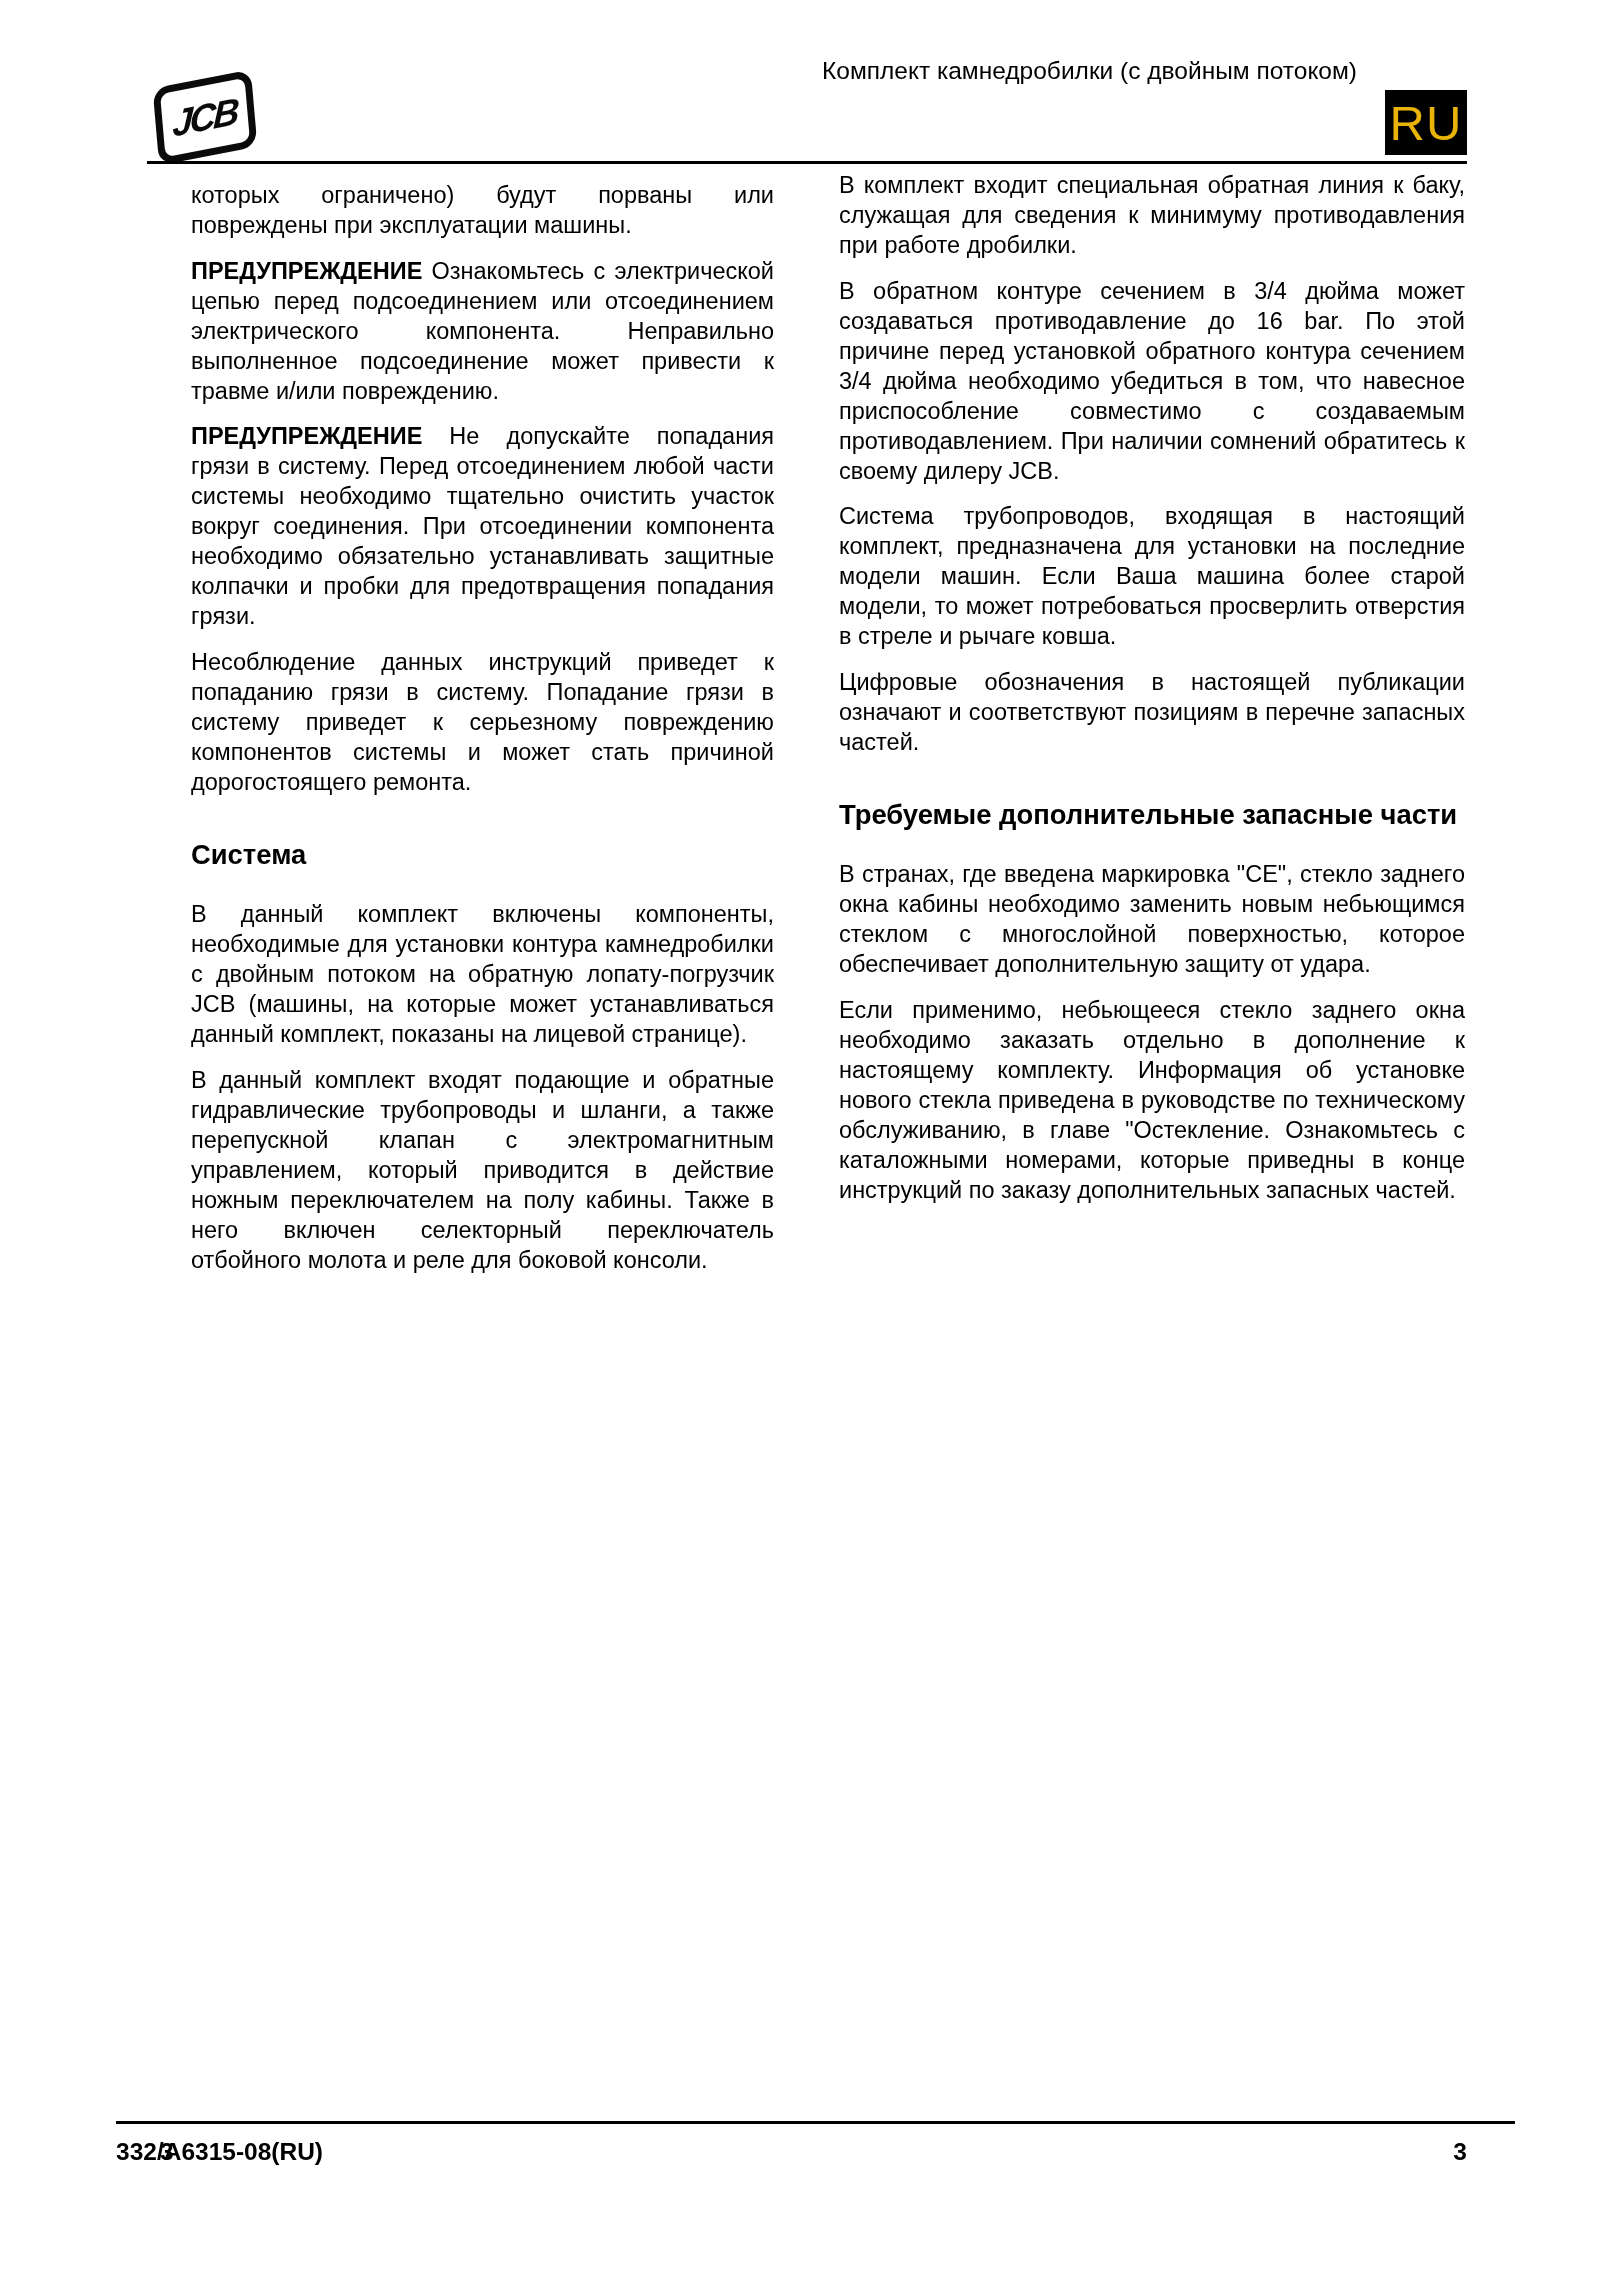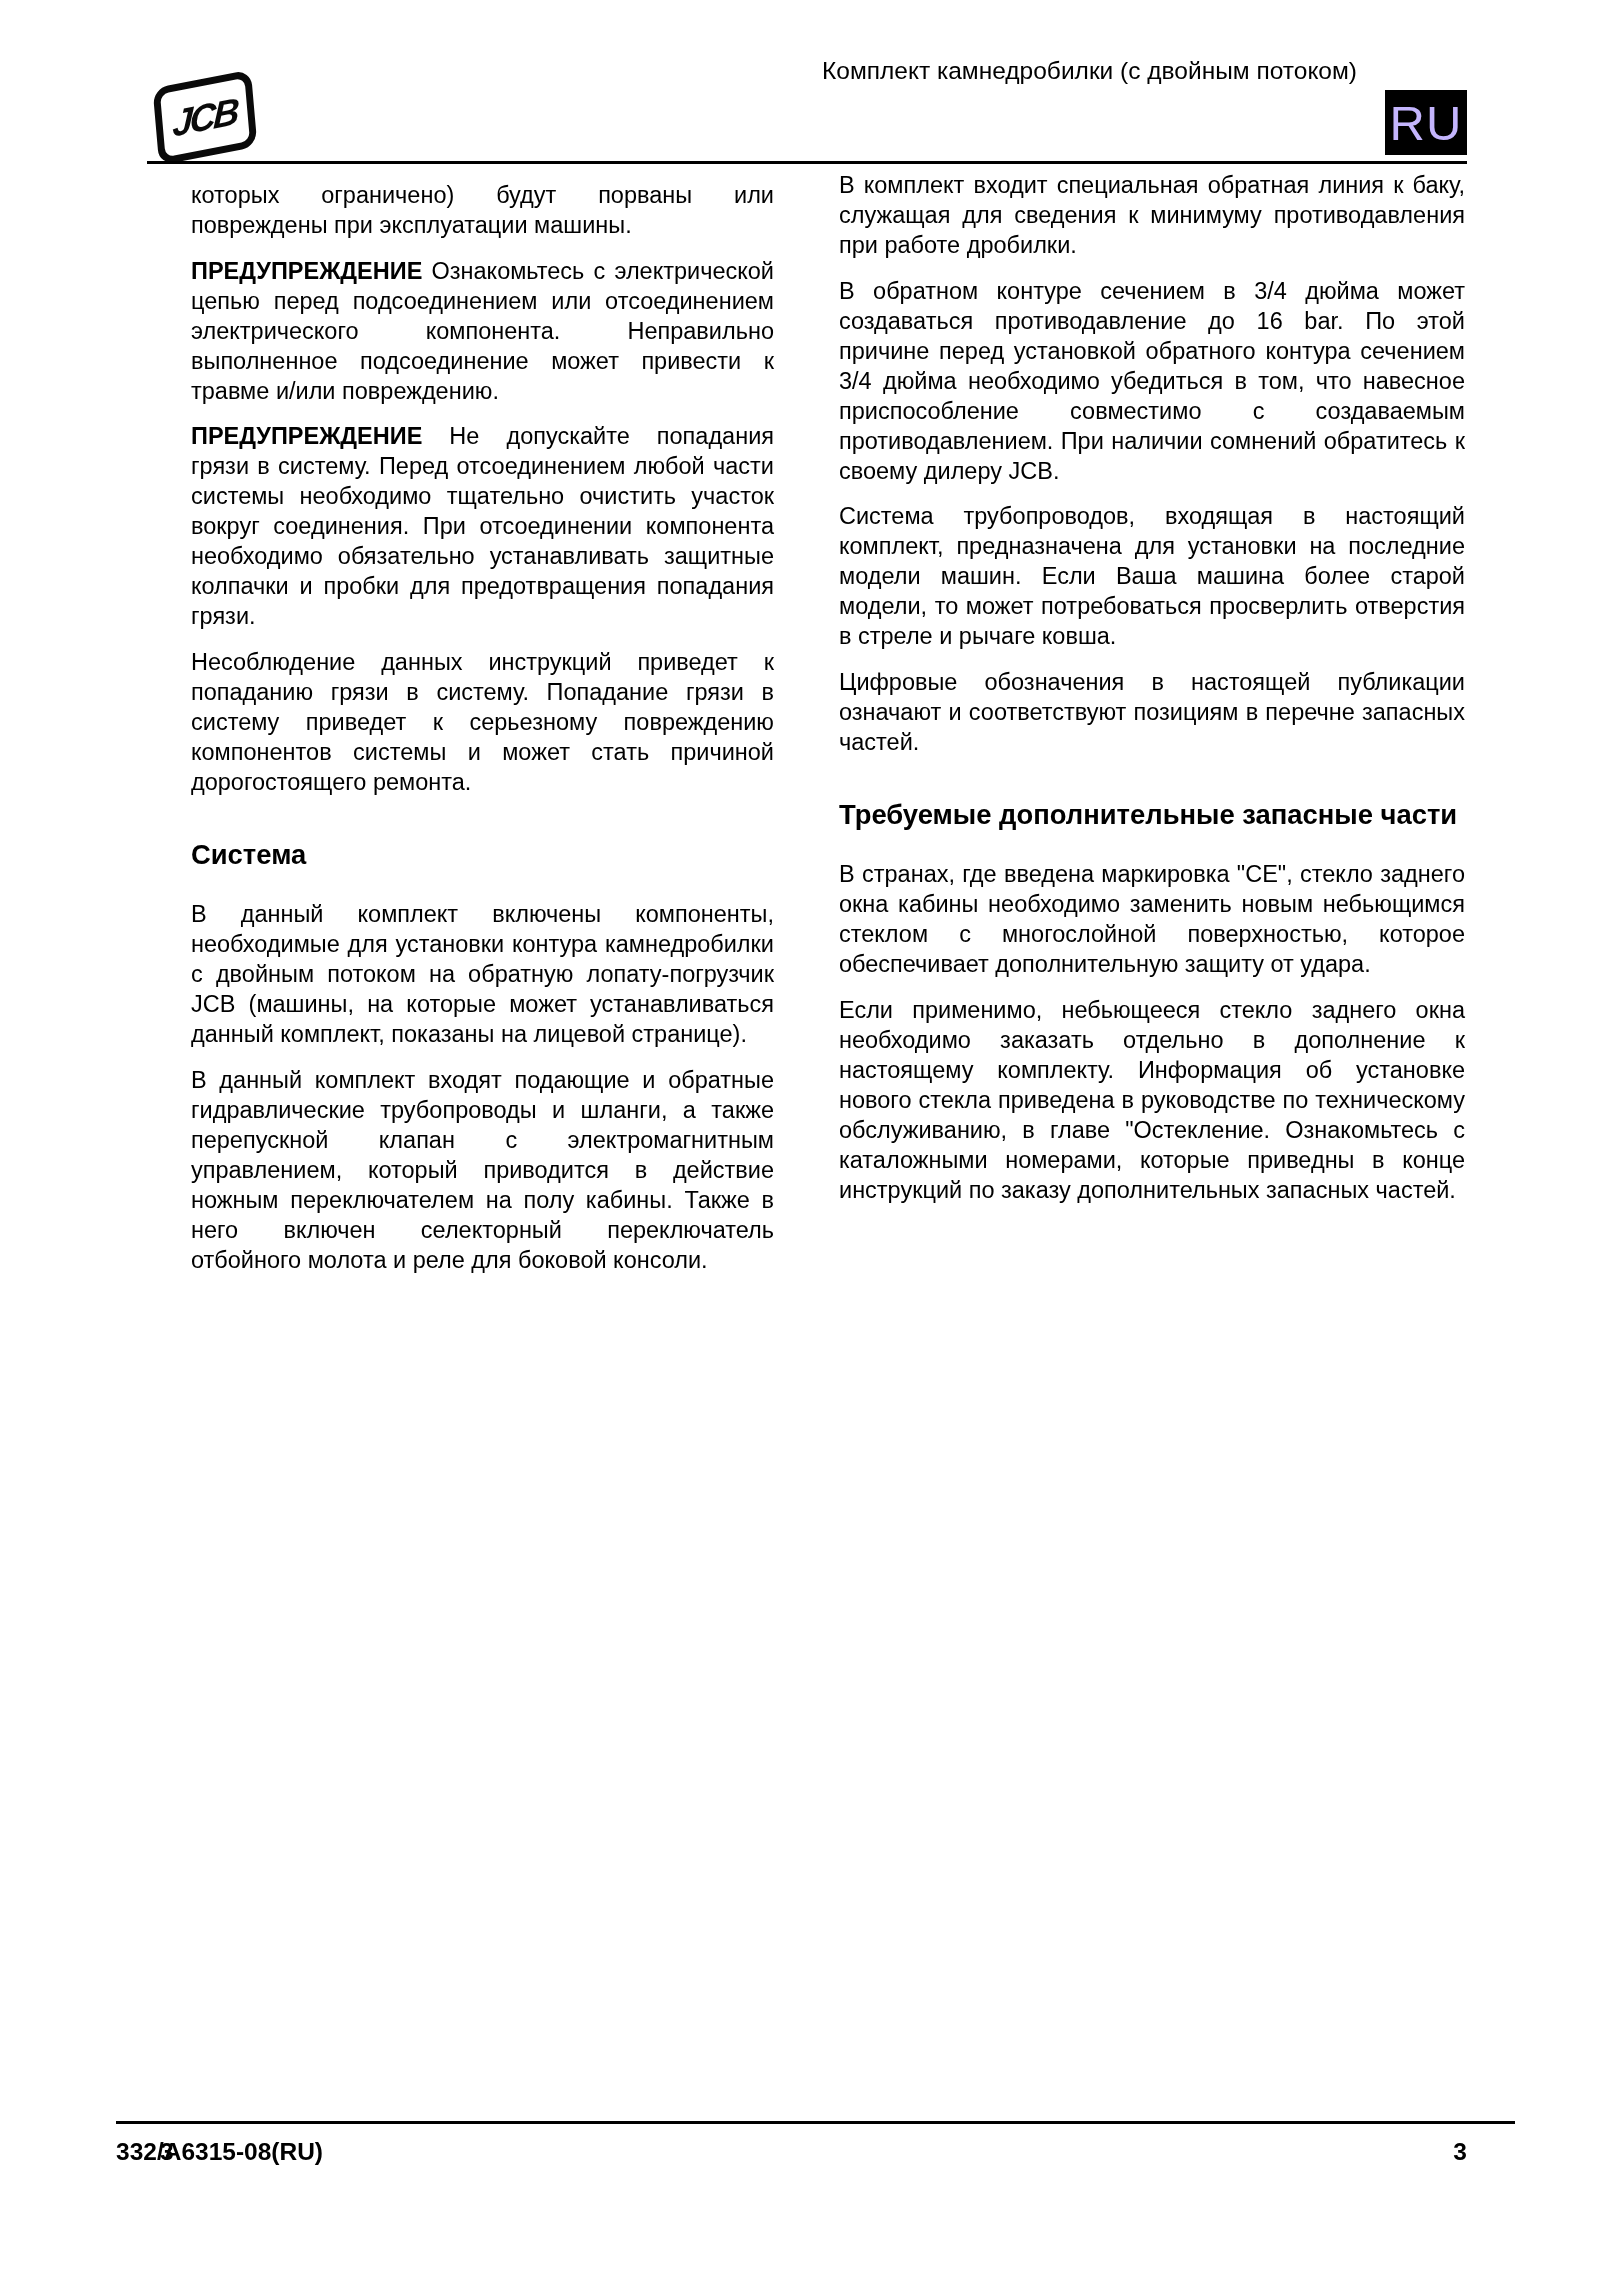--- a/index.html
+++ b/index.html
@@ -56,21 +56,21 @@
     line-height: 32px;
     white-space: nowrap;
   }
   .ru-badge {
     position: absolute;
     left: 1385px;
     top: 90px;
     width: 82px;
     height: 65px;
     background: #000000;
-    color: #c4b5fd;
+    color: #eab308;
     display: flex;
     align-items: center;
     justify-content: center;
     font-size: 49px;
     letter-spacing: 1px;
   }
   .rule {
     position: absolute;
     background: #000000;
     height: 2.9px;

